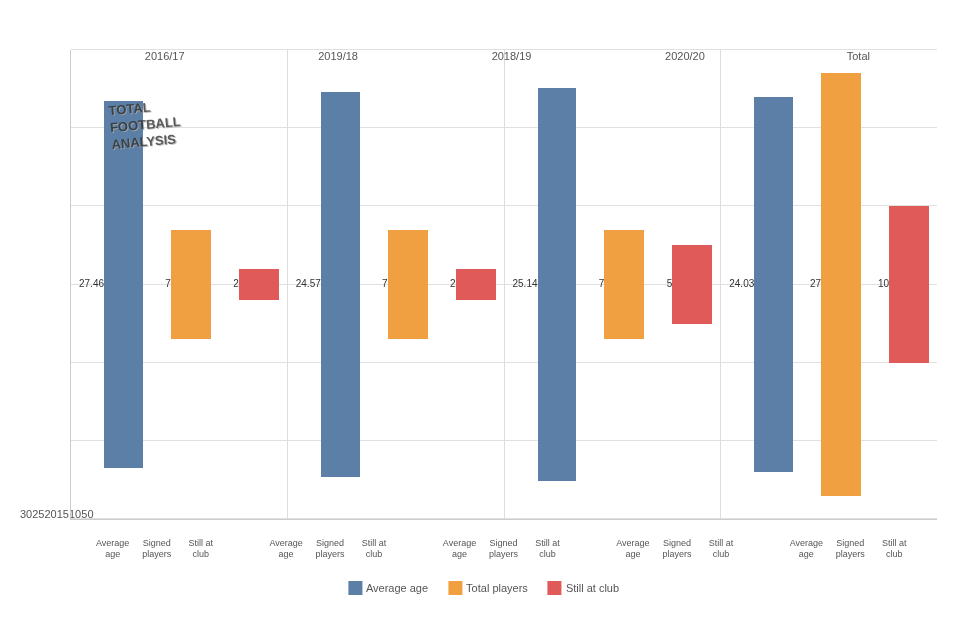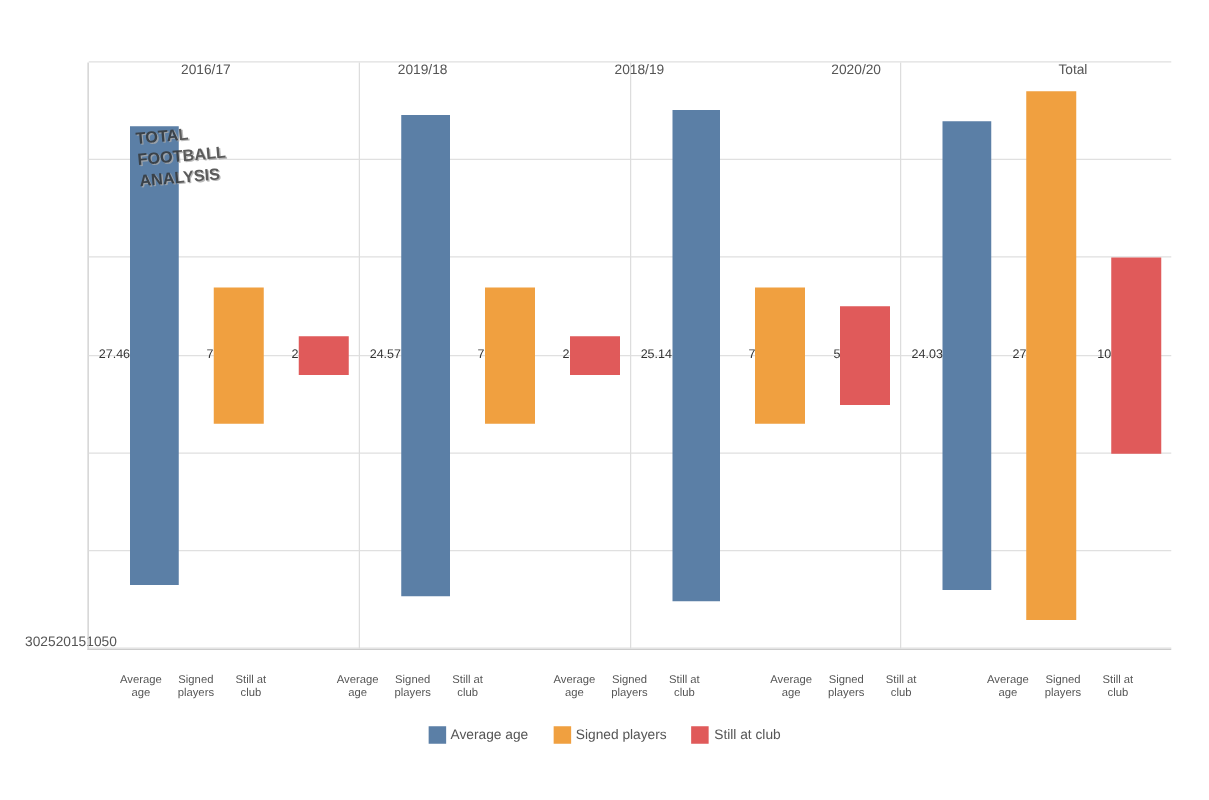--- a/index.html
+++ b/index.html
@@ -321,21 +321,21 @@
         </div>
       </div>
 
     <div class="legend" id="legend">
         <div class="legend-item">
           <div class="legend-color" style="background: rgb(91, 127, 166);"></div>
           <span>Average age</span>
         </div>
         <div class="legend-item">
           <div class="legend-color" style="background: rgb(240, 160, 64);"></div>
-          <span>Signed players</span>
+          <span>Total players</span>
         </div>
         <div class="legend-item">
           <div class="legend-color" style="background: rgb(224, 90, 90);"></div>
           <span>Still at club</span>
         </div>
       </div>
 
     <div class="watermark">TOTAL<br>FOOTBALL<br>ANALYSIS</div>
   </div>
 </div>

